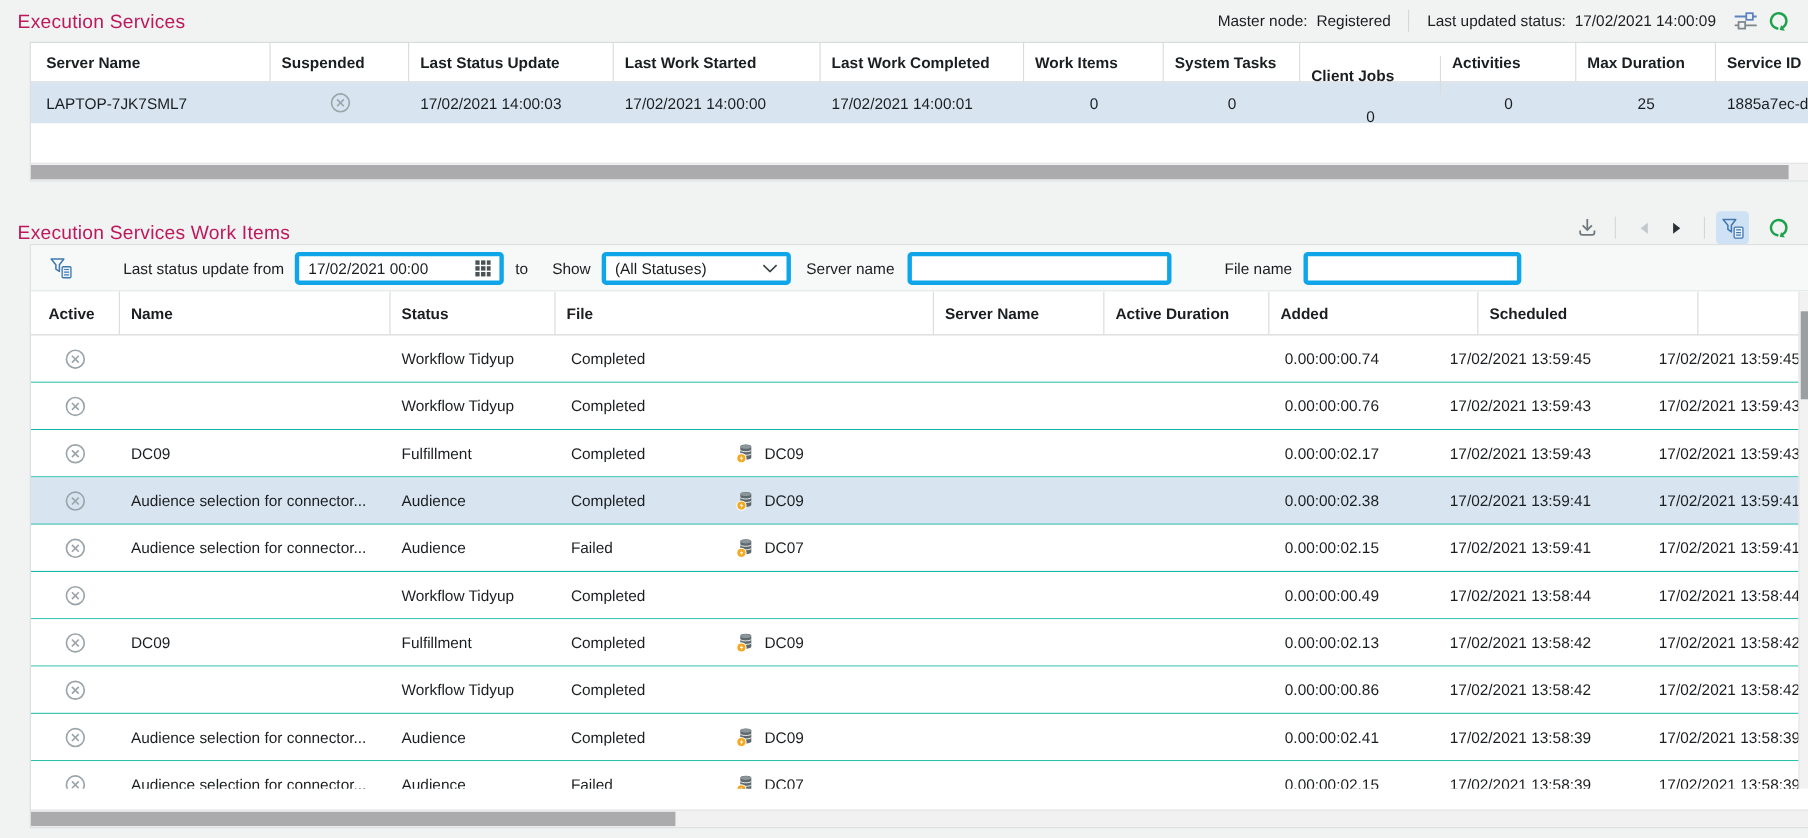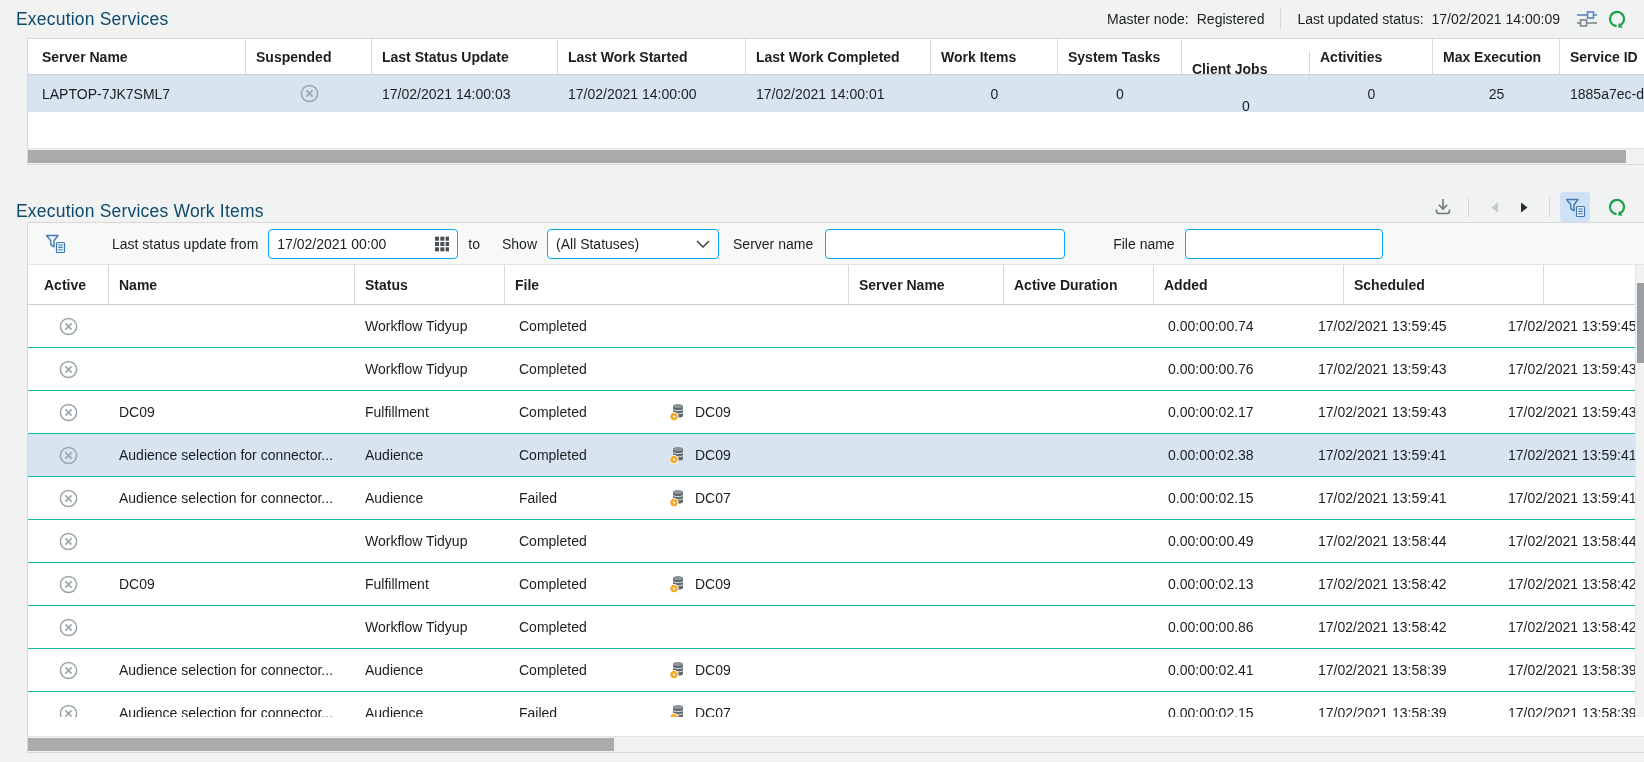--- a/index.html
+++ b/index.html
@@ -5,21 +5,21 @@
   * { box-sizing: border-box; }
   html,body { margin:0; padding:0; }
   body {
     width:1644px; height:762px; overflow:hidden; position:relative;
     background:#f1f2f2; color:#1b1e20;
     font-family:"Liberation Sans", sans-serif; font-size:14px;
   }
 
   
   .top-bar { position:absolute; top:0; left:0; right:0; height:38px; display:flex; align-items:center; padding:0 12px 0 16px; }
-  .section-title { font-size:17.5px; color:#0c4a6e; letter-spacing:.2px; }
+  .section-title { font-size:17.5px; color:#be185d; letter-spacing:.2px; }
   .top-status { margin-left:auto; display:flex; align-items:center; font-size:14px; }
   .status-label { color:#1b1e20; }
   .status-value { margin-left:8px; }
   .vdiv { width:1px; height:20px; background:#d4d7d8; margin:0 16px; }
   .icon-btn { width:30px; height:30px; display:flex; align-items:center; justify-content:center; border-radius:4px; cursor:pointer; }
   .icon-gap { margin-left:12px; }
 
   
   .panel { position:absolute; left:27px; width:1622px; background:#fff; border:1px solid #d6d8d9; overflow:hidden; }
   #panel-services { top:38px; height:127px; }
@@ -43,21 +43,21 @@
 
   
   .section2-bar { position:absolute; top:165px; left:0; right:0; height:57px; display:flex; align-items:flex-end; padding:0 12px 0 16px; }
   .toolbar { margin-left:auto; display:flex; align-items:center; }
   .toolbar .vdiv { margin:0 10px; }
   .toggle-on { background:#cfe2f5; }
 
   
   .filter-bar { height:42px; display:flex; align-items:center; background:#f7f8f8; border-bottom:1px solid #e2e4e5; padding:0 10px; font-size:14px; }
   .fb-label { white-space:nowrap; }
-  .inputbox { height:30px; background:#fff; border:1px solid #0ea5e9; border-radius:4px; display:flex; align-items:center; padding:0 8px; }
+  .inputbox { height:30px; background:#fff; border:4px solid #0ea5e9; border-radius:4px; display:flex; align-items:center; padding:0 8px; }
   .inputbox input { border:none; outline:none; background:transparent; font-family:inherit; font-size:14px; width:100%; padding:0; color:#1b1e20; }
   .date-box { width:190px; margin-left:10px; }
   .select-box { width:172px; margin-left:10px; justify-content:space-between; cursor:pointer; }
   .text-box-server { width:240px; margin-left:12px; }
   .text-box-file { width:198px; margin-left:10px; }
 
   
   #t2-header { height:40px; }
   #t2-body { position:relative; height:412px; overflow:hidden; }
   .t2-row { display:flex; align-items:center; height:43px; border-bottom:1px solid #14b8a6; font-size:14px; background:#fff; }
@@ -106,21 +106,21 @@
   <div class="thead" id="t1-header">
     <div class="th c1-0">Server Name</div>
     <div class="th c1-1">Suspended</div>
     <div class="th c1-2">Last Status Update</div>
     <div class="th c1-3">Last Work Started</div>
     <div class="th c1-4">Last Work Completed</div>
     <div class="th c1-5">Work Items</div>
     <div class="th c1-6">System Tasks</div>
     <div class="th c1-7">Client Jobs</div>
     <div class="th c1-8">Activities</div>
-    <div class="th c1-9">Max Execution</div>
+    <div class="th c1-9">Max Duration</div>
     <div class="th c1-10">Service ID</div>
   </div>
   <div class="t1-row">
     <div class="cell c1-0">LAPTOP-7JK7SML7</div>
     <div class="cell c1-1 center">
       <svg width="21" height="21" viewBox="0 0 21 21">
         <circle cx="10.5" cy="10.5" r="8.1" fill="none" stroke="#9aa4a9" stroke-width="1.5"></circle>
         <path d="M7.4 7.4 L13.6 13.6 M13.6 7.4 L7.4 13.6" stroke="#9aa4a9" stroke-width="1.5"></path>
       </svg>
     </div>

